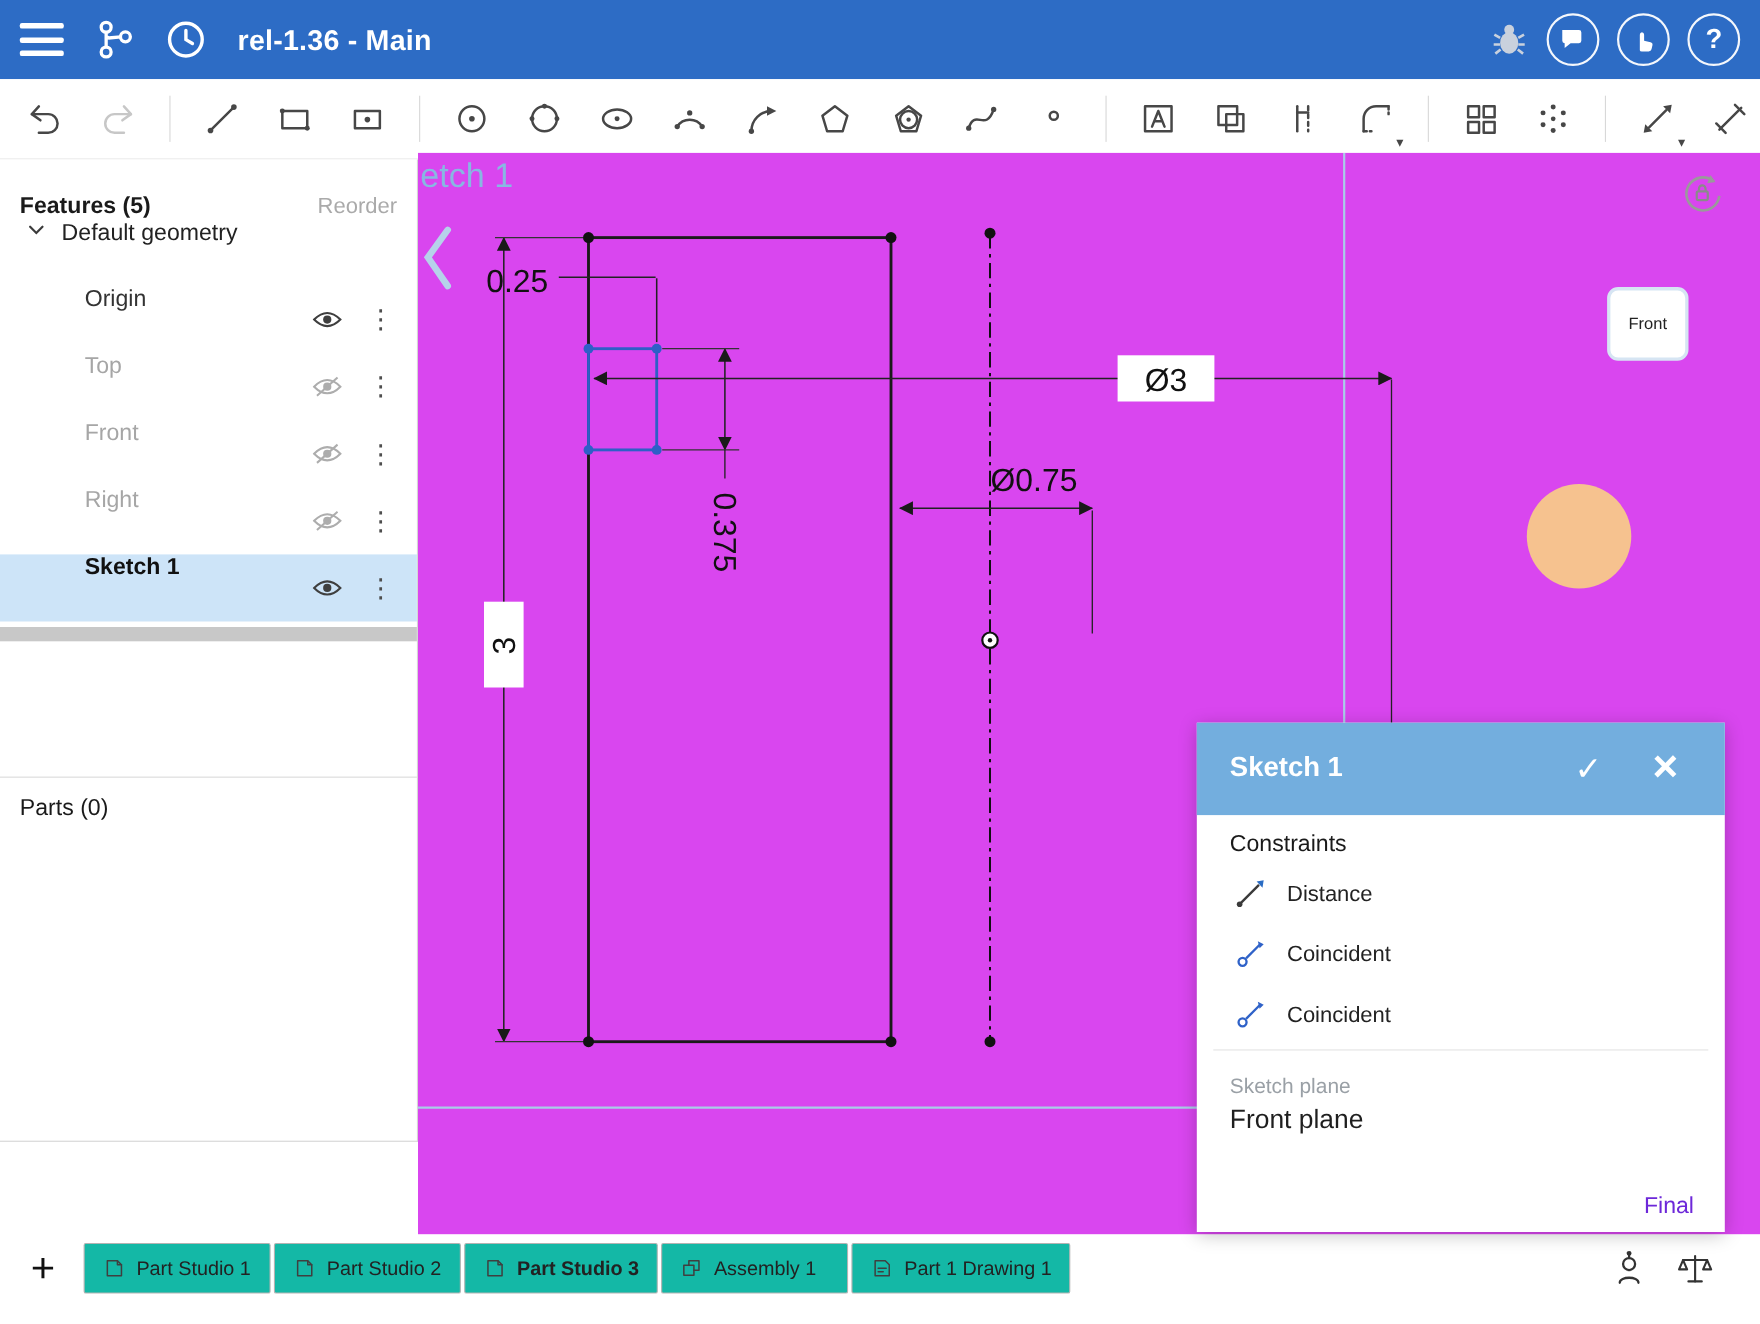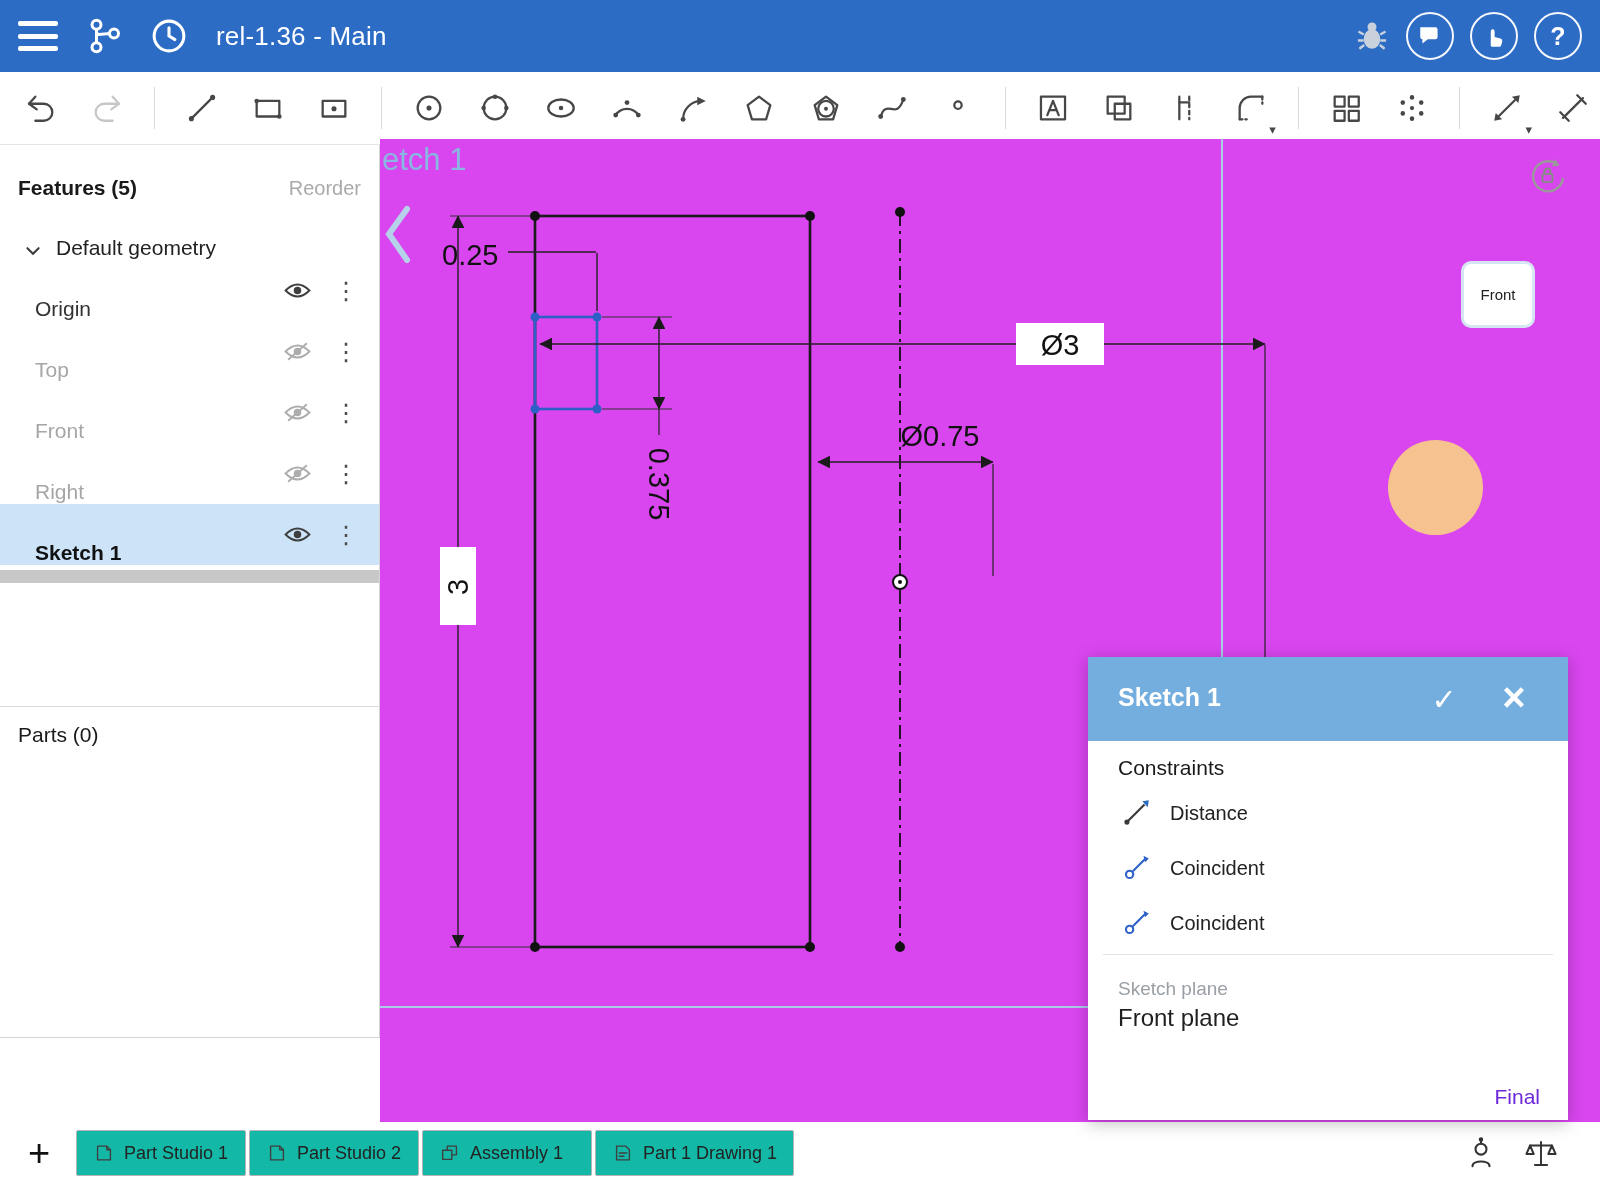--- a/index.html
+++ b/index.html
@@ -3,42 +3,42 @@
 <meta charset="utf-8">
 <style>
   *{box-sizing:border-box;margin:0;padding:0}
   html,body{width:1600px;height:1204px;font-family:"Liberation Sans",sans-serif;background:#fff;overflow:hidden;position:relative}
 
   
   .topbar{position:absolute;left:0;top:0;width:1600px;height:72px;background:#2d6cc5;display:flex;align-items:center;color:#fff}
   .hamburger{width:40px;height:30px;margin-left:18px;display:flex;flex-direction:column;justify-content:space-between;cursor:pointer}
   .hamburger span{display:block;height:5px;background:#fff;border-radius:2px}
   .tb-ic{margin-left:26px;display:flex;align-items:center;justify-content:center}
-  .tb-title{margin-left:28px;font-size:26px;font-weight:normal;letter-spacing:.2px}
+  .tb-title{margin-left:28px;font-size:26px;font-weight:bold;letter-spacing:.2px}
   .tb-right{position:absolute;right:18px;top:0;height:72px;display:flex;align-items:center;gap:16px}
   .tb-circle{width:48px;height:48px;border:2.5px solid rgba(255,255,255,.95);border-radius:50%;display:flex;align-items:center;justify-content:center;font-size:25px;font-weight:bold;color:#fff}
 
   
   .tools{position:absolute;left:0;top:72px;width:1600px;height:73px;background:#fff;border-bottom:1px solid #e6e6e6;display:flex;align-items:center;gap:12px;padding-left:14px}
   .tool{width:56px;height:56px;display:flex;align-items:center;justify-content:center;position:relative;border-radius:4px}
   .tsep{width:1px;height:42px;background:#d8d8d8;margin:0 8px;flex:0 0 1px}
   .ti{stroke:#474747;fill:none;stroke-width:1.6;stroke-linecap:round;stroke-linejoin:round}
   .ti .f{fill:#474747;stroke:none}
   .tool.disabled .ti{stroke:#c7c7c7}
   .caret{position:absolute;right:2px;bottom:0;font-size:13px;color:#474747;line-height:13px}
 
   
   .fpanel{position:absolute;left:0;top:145px;width:380px;height:893px;background:#fff;border-right:1px solid #d5d5d5;border-bottom:1px solid #d5d5d5;z-index:5}
   .fhead{height:55px;display:flex;align-items:flex-end;justify-content:space-between;padding:0 18px}
   .fh-title{font-size:21px;font-weight:bold;color:#1a1a1a}
   .fh-reorder{font-size:20px;color:#aaaaaa}
-  .frow{display:flex;align-items:flex-end;position:relative}
+  .frow{display:flex;align-items:flex-start;position:relative}
   .frow.group{height:60px;padding-left:24px;font-size:21px;color:#222}
   .frow.group .flabel{margin-left:14px}
-  .frow.item{height:61px;padding-left:35px;font-size:21px;color:#333}
+  .frow.item{height:61px;padding-left:77px;font-size:21px;color:#333}
   .frow.item.dim .flabel{color:#a6a6a6}
   .frow.item.active{background:#cde4f8}
   .frow.item.active .flabel{font-weight:bold;color:#111}
   .eyeb{position:absolute;left:282px;top:50%;transform:translateY(-50%);width:30px;height:22px;display:flex;align-items:center;justify-content:center}
   .eye{color:#3f3f3f}
   .dim .eye{color:#adadad}
   .kebab{position:absolute;left:334px;top:50%;transform:translateY(-50%);font-size:24px;color:#4d4d4d;width:20px;text-align:center}
   .rollback{height:13px;background:#c8c8c8;margin-top:5px}
   .parts{position:absolute;top:561px;left:0;right:0;border-top:1px solid #dadada;padding:16px 18px 0 18px}
   .parts span{font-size:21px;font-weight:normal;color:#1a1a1a}
@@ -518,20 +518,27 @@
         </svg>
       <span>Part Studio 1</span>
     </div>
     <div class="tab">
       <svg class="tabi" width="22" height="22" viewBox="0 0 24 24">
           <path d="M5 4.5 h10 l4 4 V19.5 H5 z"></path>
           <path d="M15 4.5 v4 h4"></path>
         </svg>
       <span>Part Studio 2</span>
     </div>
+    <div class="tab active">
+      <svg class="tabi" width="22" height="22" viewBox="0 0 24 24">
+          <path d="M5 4.5 h10 l4 4 V19.5 H5 z"></path>
+          <path d="M15 4.5 v4 h4"></path>
+        </svg>
+      <span>Part Studio 3</span>
+    </div>
     <div class="tab">
       <svg class="tabi" width="22" height="22" viewBox="0 0 24 24">
           <rect x="4" y="9" width="10" height="10"></rect>
           <path d="M9 9 V4.5 H19 V14 h-5"></path>
         </svg>
       <span>Assembly 1</span>
     </div>
     <div class="tab">
       <svg class="tabi" width="22" height="22" viewBox="0 0 24 24">
           <path d="M5 4.5 h10 l4 4 V19.5 H5 z"></path>

